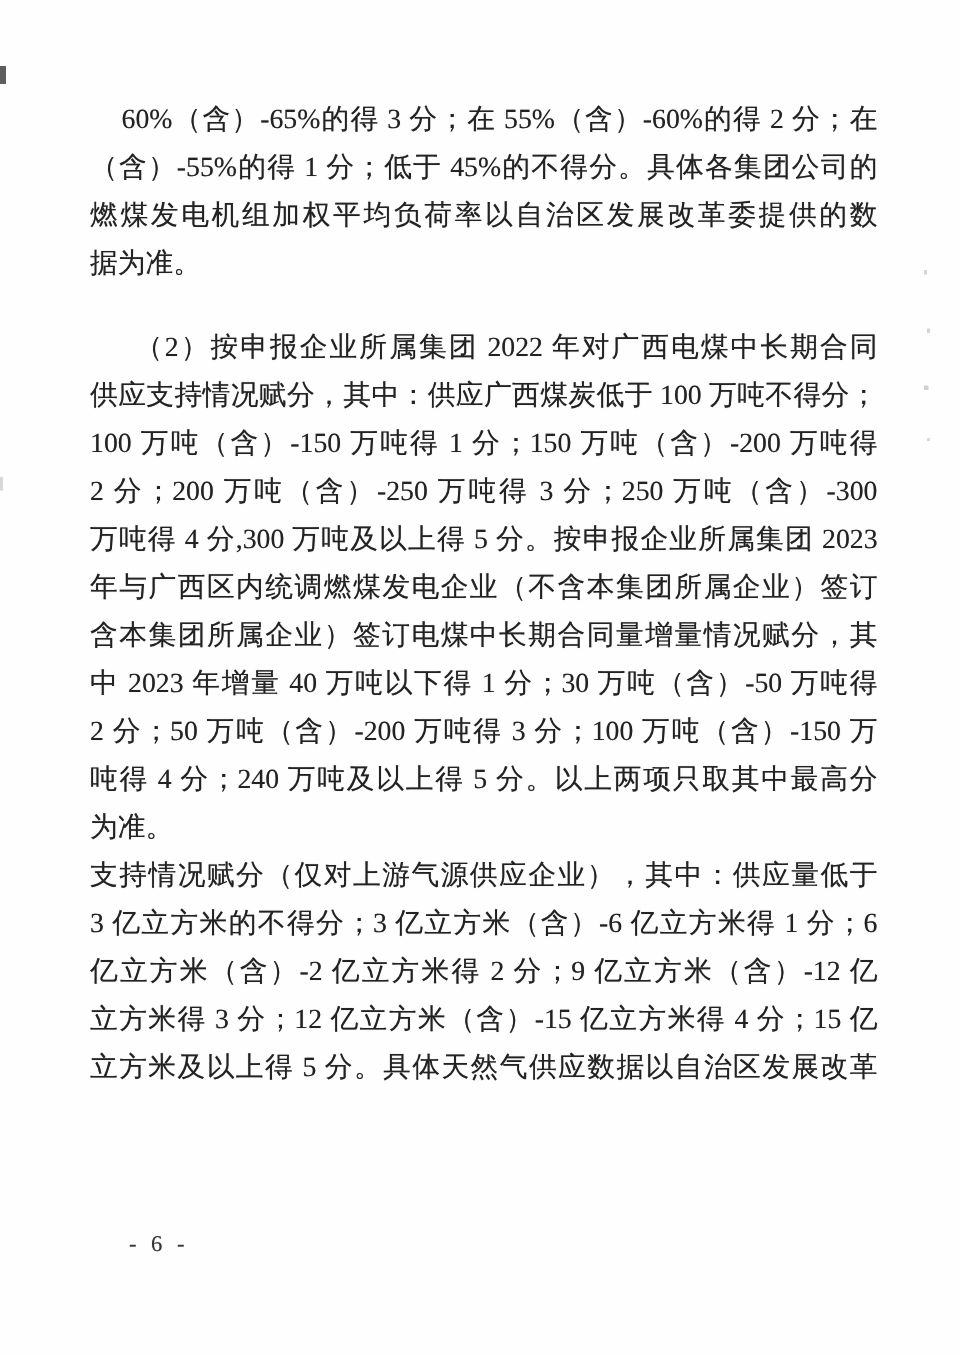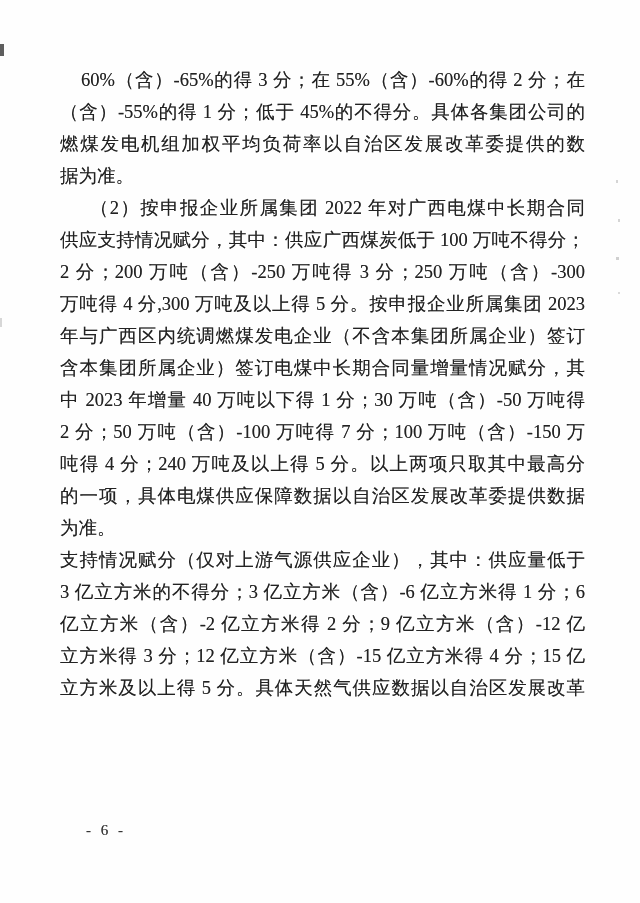--- a/index.html
+++ b/index.html
@@ -30,20 +30,21 @@
     text-align-last: justify;
     text-shadow: 0 0 0.5px rgba(40,40,40,0.55);
     overflow: hidden;
   }
   .doc-line.short {
     text-align: center;
     text-align-last: left;
   }
   .doc-line.indent {
     text-indent: 30px;
+    margin-top: 24px;
   }
   .doc-line.offset1 {
     text-indent: 21px;
   }
   .page-number {
     position: absolute;
     left: 86px;
     top: 822px;
     font-size: 15px;
     letter-spacing: 3px;
@@ -67,28 +68,28 @@
 
 <div class="page">
 
   <div class="textblock">
     <div class="doc-line offset1">60%（含）-65%的得 3 分；在 55%（含）-60%的得 2 分；在 45%</div>
     <div class="doc-line">（含）-55%的得 1 分；低于 45%的不得分。具体各集团公司的</div>
     <div class="doc-line">燃煤发电机组加权平均负荷率以自治区发展改革委提供的数</div>
     <div class="doc-line short">据为准。</div>
     <div class="doc-line indent">（2）按申报企业所属集团 2022 年对广西电煤中长期合同</div>
     <div class="doc-line">供应支持情况赋分，其中：供应广西煤炭低于 100 万吨不得分；</div>
+    <div class="doc-line">100 万吨（含）-150 万吨得 1 分；150 万吨（含）-200 万吨得</div>
     <div class="doc-line">2 分；200 万吨（含）-250 万吨得 3 分；250 万吨（含）-300</div>
     <div class="doc-line">万吨得 4 分,300 万吨及以上得 5 分。按申报企业所属集团 2023</div>
     <div class="doc-line">年与广西区内统调燃煤发电企业（不含本集团所属企业）签订</div>
     <div class="doc-line">含本集团所属企业）签订电煤中长期合同量增量情况赋分，其</div>
     <div class="doc-line">中 2023 年增量 40 万吨以下得 1 分；30 万吨（含）-50 万吨得</div>
-    <div class="doc-line">2 分；50 万吨（含）-100 万吨得 7 分；100 万吨（含）-150 万</div>
+    <div class="doc-line">2 分；50 万吨（含）-200 万吨得 3 分；100 万吨（含）-150 万</div>
     <div class="doc-line">吨得 4 分；240 万吨及以上得 5 分。以上两项只取其中最高分</div>
-    <div class="doc-line">的一项，具体电煤供应保障数据以自治区发展改革委提供数据</div>
     <div class="doc-line short">为准。</div>
     <div class="doc-line">支持情况赋分（仅对上游气源供应企业），其中：供应量低于</div>
     <div class="doc-line">3 亿立方米的不得分；3 亿立方米（含）-6 亿立方米得 1 分；6</div>
     <div class="doc-line">亿立方米（含）-2 亿立方米得 2 分；9 亿立方米（含）-12 亿</div>
     <div class="doc-line">立方米得 3 分；12 亿立方米（含）-15 亿立方米得 4 分；15 亿</div>
     <div class="doc-line">立方米及以上得 5 分。具体天然气供应数据以自治区发展改革</div>
   </div>
 
   <div class="page-number">- 6 -</div>
 

